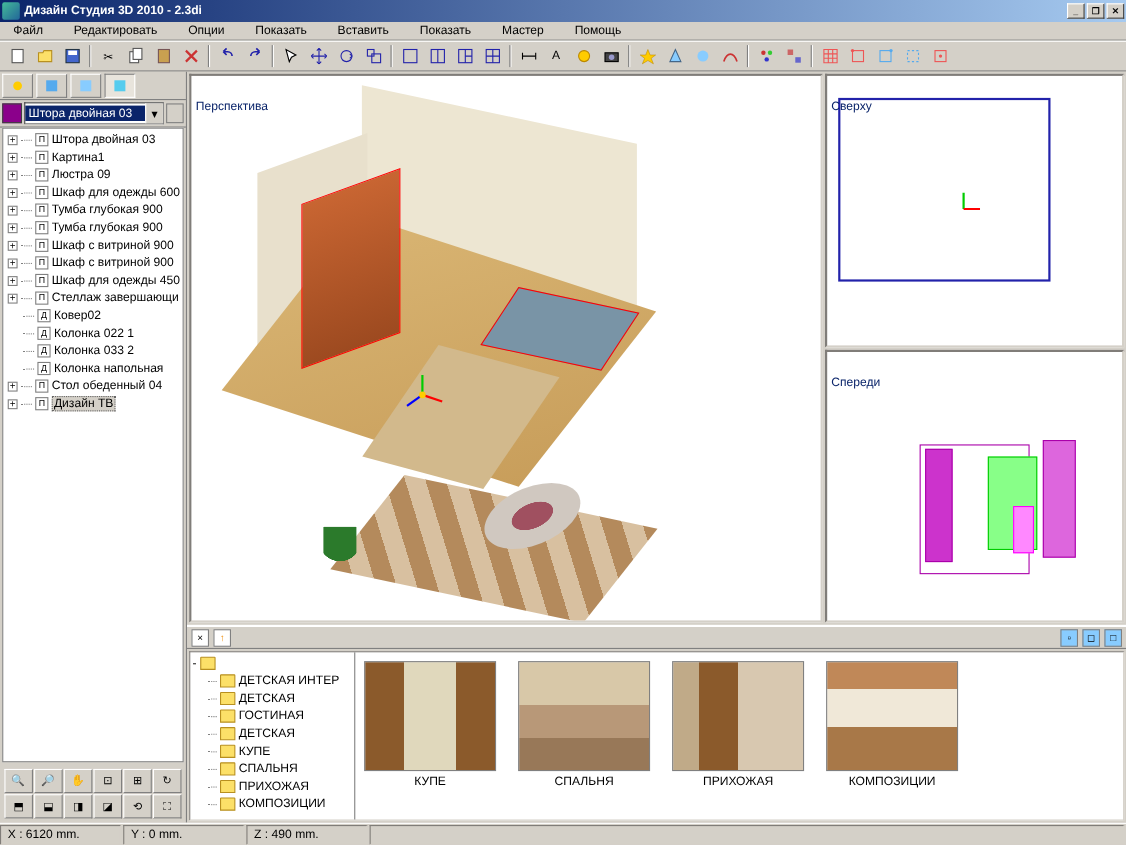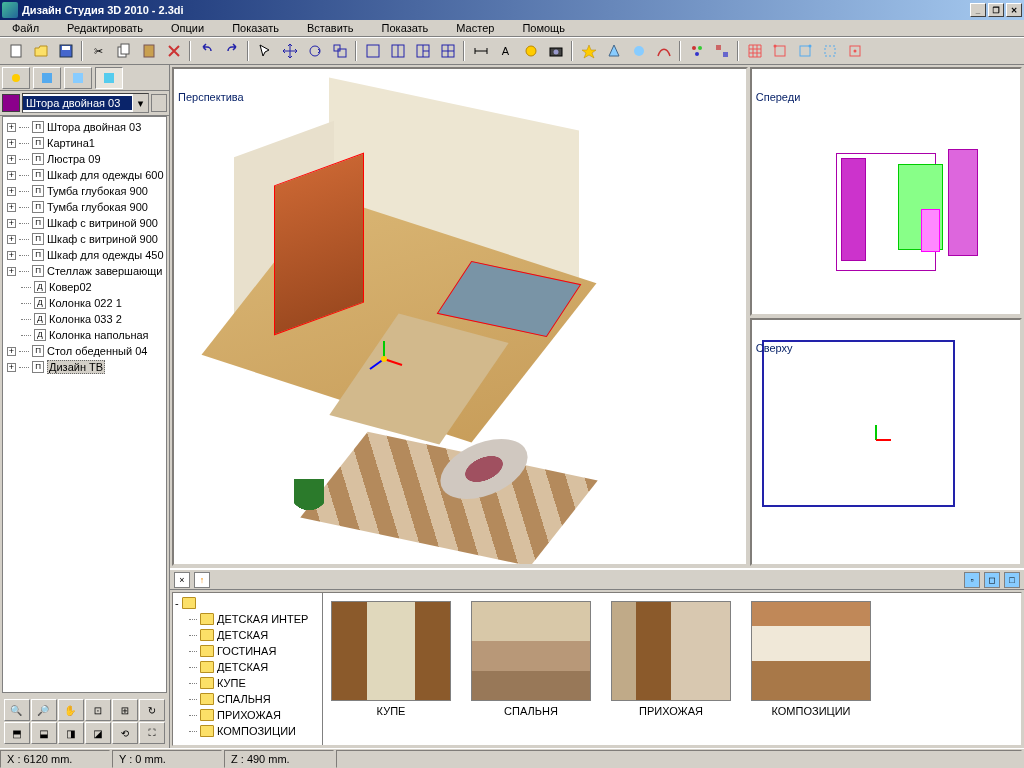--- a/index.html
+++ b/index.html
@@ -796,41 +796,41 @@
                   <line x1="20" y1="20" x2="20" y2="2" stroke="#0c0" stroke-width="2"></line>
                   <line x1="20" y1="20" x2="38" y2="26" stroke="#f00" stroke-width="2"></line>
                   <line x1="20" y1="20" x2="6" y2="30" stroke="#00f" stroke-width="2"></line>
                   <circle cx="20" cy="20" r="3" fill="#fc0"></circle>
                 </svg>
             </div>
           </div>
         </div>
         <div class="vp-side-col">
           <div class="viewport vp-side">
+            <div class="vp-label">Сверху</div>
+            <div class="vp-top-content">
+              <div class="wire" style="left:10%;top:12%;width:78%;height:78%;border:2px solid #22a"></div>
+              <div class="wire" style="left:26%;top:28%;width:40%;height:34%;border-color:#22a"></div>
+
+              <svg style="position:absolute;left:40%;top:40%;width:30px;height:30px">
+                  <line x1="15" y1="15" x2="15" y2="0" stroke="#0c0" stroke-width="2"></line>
+                  <line x1="15" y1="15" x2="30" y2="15" stroke="#f00" stroke-width="2"></line>
+                </svg>
+            </div>
+          </div>
+          <div class="viewport vp-side">
             <div class="vp-label">Спереди</div>
             <div class="vp-front-content">
               <div class="wire" style="left:30%;top:30%;width:40%;height:55%;border-color:#a0a"></div>
               <div class="wire" style="left:32%;top:32%;width:10%;height:48%;border-color:#a0a;background:#c3c"></div>
               <div class="wire" style="left:55%;top:35%;width:18%;height:40%;border-color:#0c0;background:#8f8"></div>
               <div class="wire" style="left:75%;top:28%;width:12%;height:50%;border-color:#a0a;background:#d6d"></div>
               <div class="wire" style="left:64%;top:56%;width:8%;height:20%;border-color:#f0f;background:#f8f"></div>
             </div>
           </div>
-          <div class="viewport vp-side">
-            <div class="vp-label">Сверху</div>
-            <div class="vp-top-content">
-              <div class="wire" style="left:10%;top:12%;width:78%;height:78%;border:2px solid #22a"></div>
-              <div class="wire" style="left:26%;top:28%;width:40%;height:34%;border-color:#22a"></div>
-
-              <svg style="position:absolute;left:40%;top:40%;width:30px;height:30px">
-                  <line x1="15" y1="15" x2="15" y2="0" stroke="#0c0" stroke-width="2"></line>
-                  <line x1="15" y1="15" x2="30" y2="15" stroke="#f00" stroke-width="2"></line>
-                </svg>
-            </div>
-          </div>
         </div>
       </div>
     </div>
 
     <div class="bottom-panel">
       <div class="bottom-right" style="flex:1">
         <div class="br-toolbar">
           <div class="small-btn">×</div>
           <div class="small-btn" style="color:#e80">↑</div>
           <div style="flex:1"></div>

